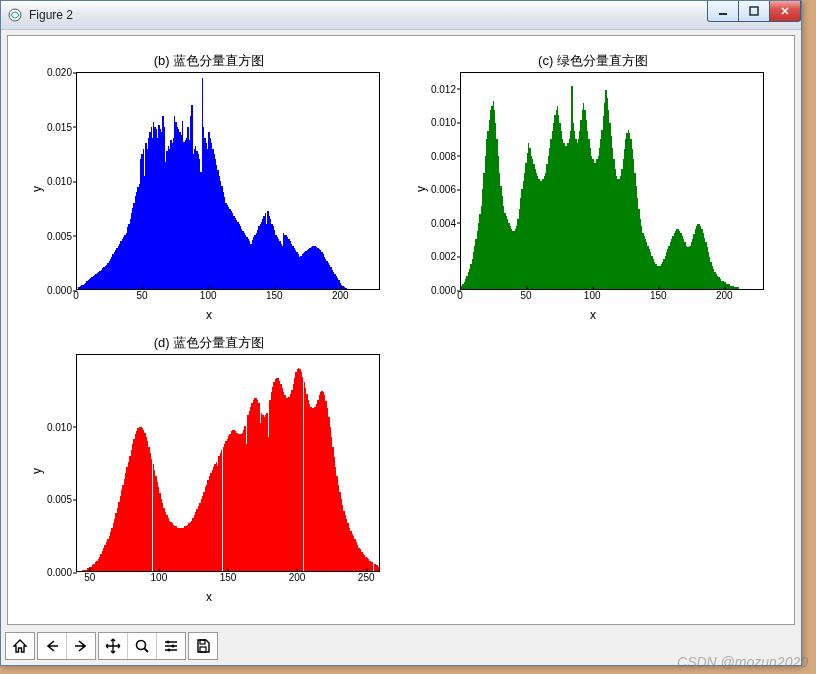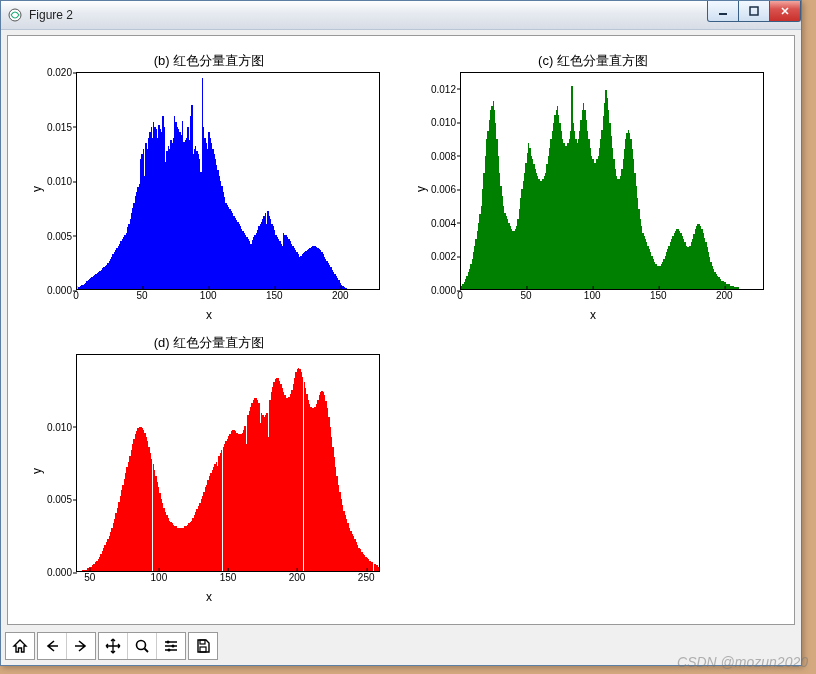--- a/index.html
+++ b/index.html
@@ -84,21 +84,21 @@
             </svg>
           </div>
       </div>
     </div>
 
     <div class="canvas">
       <div class="grid">
 
 
         <div class="panel">
-          <div class="ptitle">(b) 红色分量直方图</div>
+          <div class="ptitle">(b) 蓝色分量直方图</div>
           <div class="ylab">y</div>
           <div class="yticks">
               <div class="ytick" style="bottom:0%">0.000<span class="tk"></span></div>
               <div class="ytick" style="bottom:25%">0.005<span class="tk"></span></div>
               <div class="ytick" style="bottom:50%">0.010<span class="tk"></span></div>
               <div class="ytick" style="bottom:75%">0.015<span class="tk"></span></div>
               <div class="ytick" style="bottom:100%">0.020<span class="tk"></span></div>
             </div>
           <div class="plot">
               <div class="hist">
@@ -341,21 +341,21 @@
               <div class="xtick" style="left:0%"><span class="tk"></span>0</div>
               <div class="xtick" style="left:21.73913043478261%"><span class="tk"></span>50</div>
               <div class="xtick" style="left:43.47826086956522%"><span class="tk"></span>100</div>
               <div class="xtick" style="left:65.21739130434783%"><span class="tk"></span>150</div>
               <div class="xtick" style="left:86.95652173913044%"><span class="tk"></span>200</div>
             </div>
           <div class="xlab">x</div>
         </div>
 
         <div class="panel">
-          <div class="ptitle">(c) 红色分量直方图</div>
+          <div class="ptitle">(c) 绿色分量直方图</div>
           <div class="ylab">y</div>
           <div class="yticks">
               <div class="ytick" style="bottom:0%">0.000<span class="tk"></span></div>
               <div class="ytick" style="bottom:15.384615384615385%">0.002<span class="tk"></span></div>
               <div class="ytick" style="bottom:30.76923076923077%">0.004<span class="tk"></span></div>
               <div class="ytick" style="bottom:46.15384615384615%">0.006<span class="tk"></span></div>
               <div class="ytick" style="bottom:61.53846153846154%">0.008<span class="tk"></span></div>
               <div class="ytick" style="bottom:76.92307692307693%">0.010<span class="tk"></span></div>
               <div class="ytick" style="bottom:92.3076923076923%">0.012<span class="tk"></span></div>
             </div>
@@ -595,21 +595,21 @@
               <div class="xtick" style="left:0%"><span class="tk"></span>0</div>
               <div class="xtick" style="left:21.73913043478261%"><span class="tk"></span>50</div>
               <div class="xtick" style="left:43.47826086956522%"><span class="tk"></span>100</div>
               <div class="xtick" style="left:65.21739130434783%"><span class="tk"></span>150</div>
               <div class="xtick" style="left:86.95652173913044%"><span class="tk"></span>200</div>
             </div>
           <div class="xlab">x</div>
         </div>
 
         <div class="panel">
-          <div class="ptitle">(d) 红色分量直方图</div>
+          <div class="ptitle">(d) 蓝色分量直方图</div>
           <div class="ylab">y</div>
           <div class="yticks">
               <div class="ytick" style="bottom:0%">0.000<span class="tk"></span></div>
               <div class="ytick" style="bottom:33.333333333333336%">0.005<span class="tk"></span></div>
               <div class="ytick" style="bottom:66.66666666666667%">0.010<span class="tk"></span></div>
             </div>
           <div class="plot">
               <div class="hist">
                 <div class="bar" style="left:0%;width:0.45454545454545453%;height:0%;background:#ff0000"></div>
                 <div class="bar" style="left:0.45454545454545453%;width:0.45454545454545453%;height:0%;background:#ff0000"></div>

